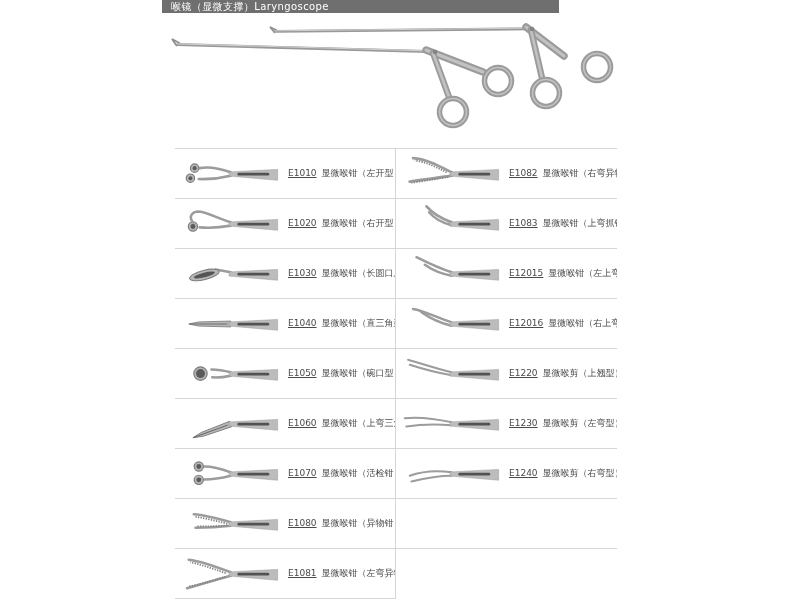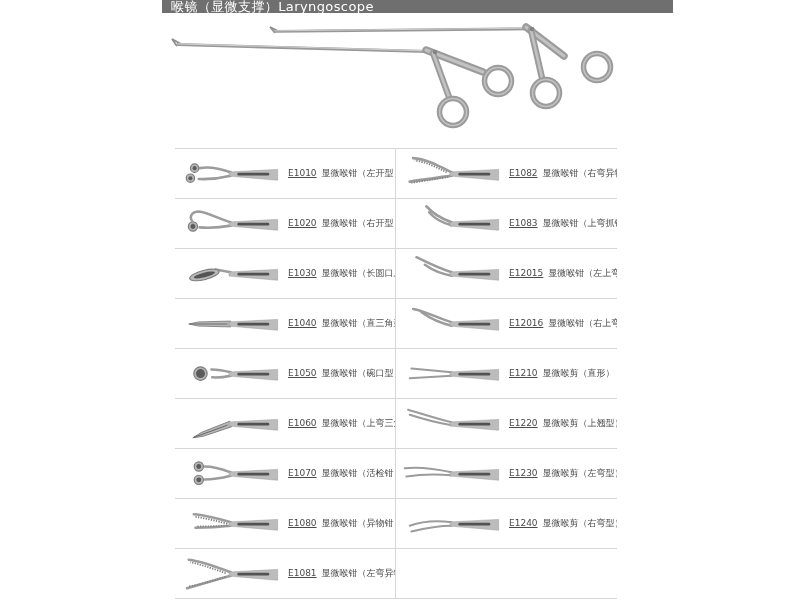--- a/index.html
+++ b/index.html
@@ -6,24 +6,24 @@
   html, body { width: 800px; height: 600px; }
   body {
     background: #ffffff;
     font-family: "DejaVu Sans", sans-serif;
     position: relative;
     overflow: hidden;
   }
   .header-bar {
     position: absolute;
     left: 162px; top: 0;
-    width: 511px; height: 13px;
+    width: 397px; height: 13px;
     background: #6f6f6f;
     color: #ffffff;
-    font-size: 13px;
+    font-size: 10px;
     line-height: 13px;
     padding-left: 9px;
     letter-spacing: 0.4px;
     white-space: nowrap;
   }
   .hero {
     position: absolute;
     left: 160px; top: 18px;
     width: 480px; height: 122px;
   }
@@ -260,31 +260,20 @@
           <path d="M64,24 C50,21 38,15 28,8" fill="none" stroke="#9c9c9c" stroke-width="3" stroke-linecap="round"></path>
           <polygon points="120,16.5 62,19.5 62,24.5 120,29.5" fill="#bcbcbc" stroke="#8e8e8e" stroke-width="0.5"></polygon>
           <rect x="72" y="20.6" width="38" height="3.2" rx="1.6" fill="#3f3f3f" opacity="0.85"></rect>
         </svg>
       </div>
       <div class="cat-label"><span class="code">E12016</span><span class="pname">显微喉钳（右上弯抓钳）</span></div>
     </div>
     <div class="cat-cell">
       <div class="tip-img">
         <svg viewBox="0 0 124 44" xmlns="http://www.w3.org/2000/svg">
-          <path d="M64,20 L16,15.5" fill="none" stroke="#9c9c9c" stroke-width="2.4" stroke-linecap="round"></path>
-          <path d="M64,24 L14,27" fill="none" stroke="#9c9c9c" stroke-width="2.4" stroke-linecap="round"></path>
-          <polygon points="120,16.5 62,19.5 62,24.5 120,29.5" fill="#bcbcbc" stroke="#8e8e8e" stroke-width="0.5"></polygon>
-          <rect x="72" y="20.6" width="38" height="3.2" rx="1.6" fill="#3f3f3f" opacity="0.85"></rect>
-        </svg>
-      </div>
-      <div class="cat-label"><span class="code">E1210</span><span class="pname">显微喉剪（直形）</span></div>
-    </div>
-    <div class="cat-cell">
-      <div class="tip-img">
-        <svg viewBox="0 0 124 44" xmlns="http://www.w3.org/2000/svg">
           <path d="M64,20 C44,15 26,9 12,5" fill="none" stroke="#9c9c9c" stroke-width="2.4" stroke-linecap="round"></path>
           <path d="M64,23.5 C46,20.5 28,15.5 14,11" fill="none" stroke="#9c9c9c" stroke-width="2.4" stroke-linecap="round"></path>
           <polygon points="120,16.5 62,19.5 62,24.5 120,29.5" fill="#bcbcbc" stroke="#8e8e8e" stroke-width="0.5"></polygon>
           <rect x="72" y="20.6" width="38" height="3.2" rx="1.6" fill="#3f3f3f" opacity="0.85"></rect>
         </svg>
       </div>
       <div class="cat-label"><span class="code">E1220</span><span class="pname">显微喉剪（上翘型）</span></div>
     </div>
     <div class="cat-cell">
       <div class="tip-img">

